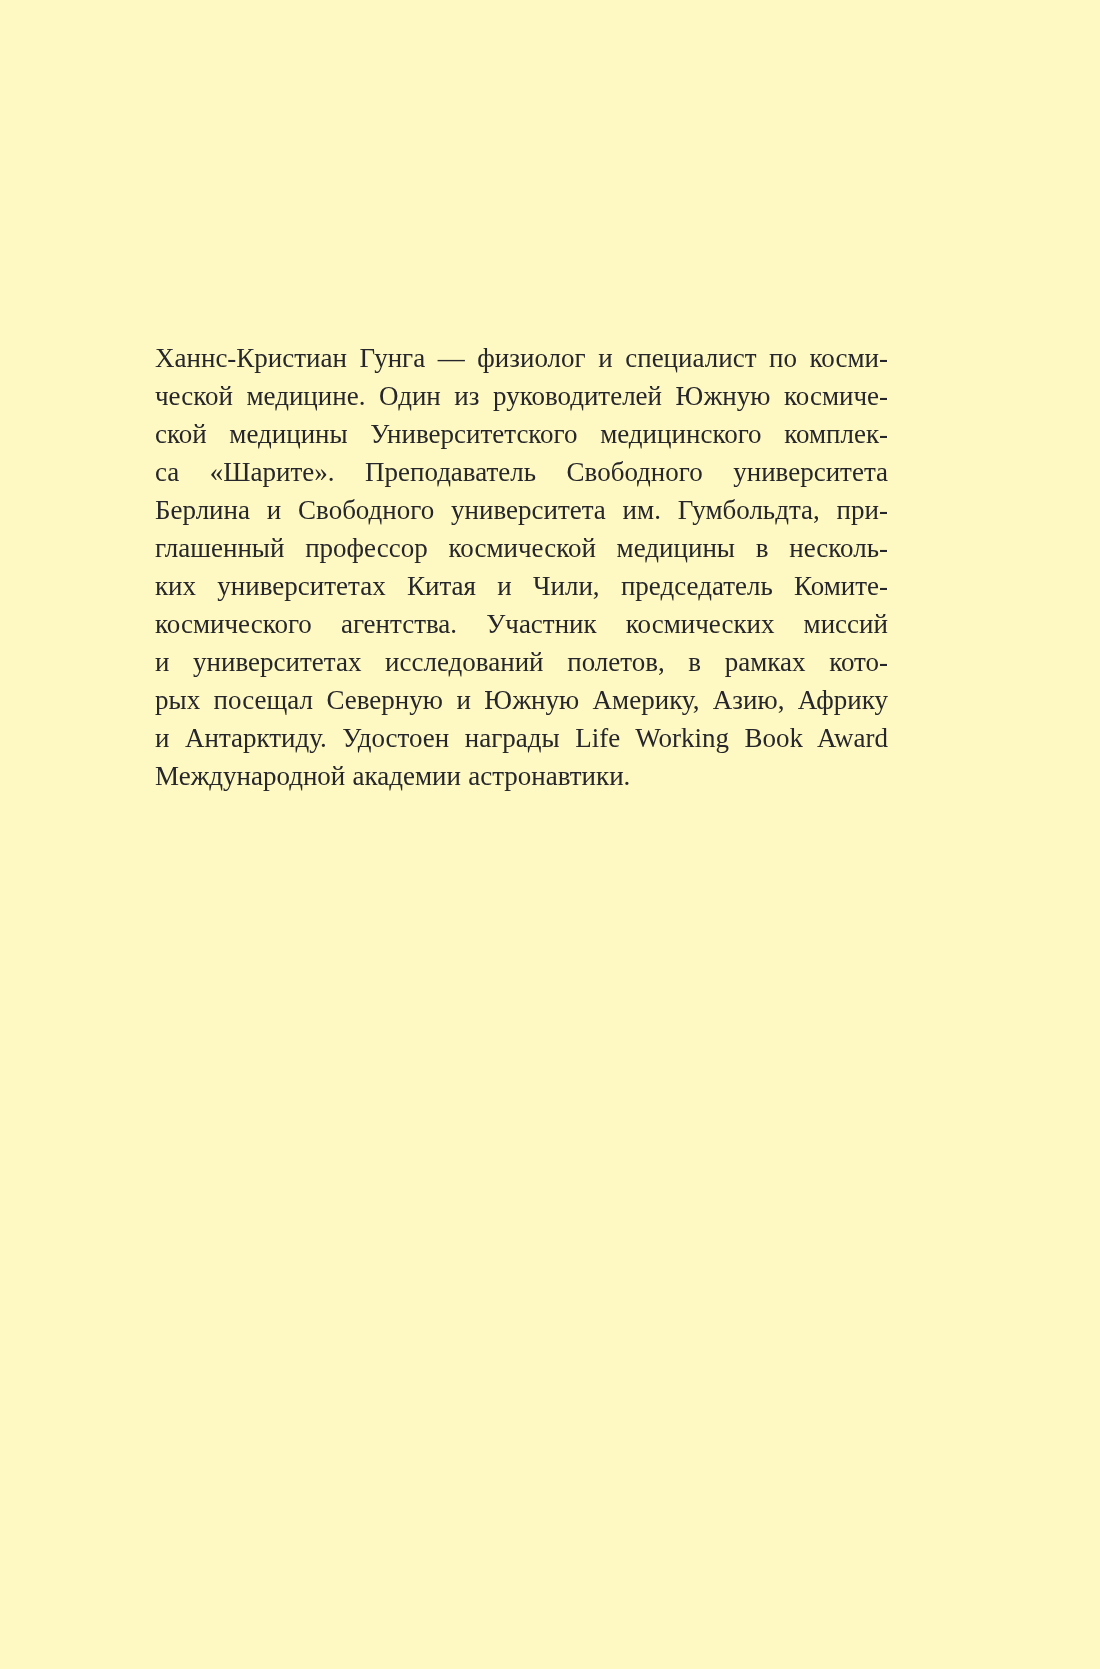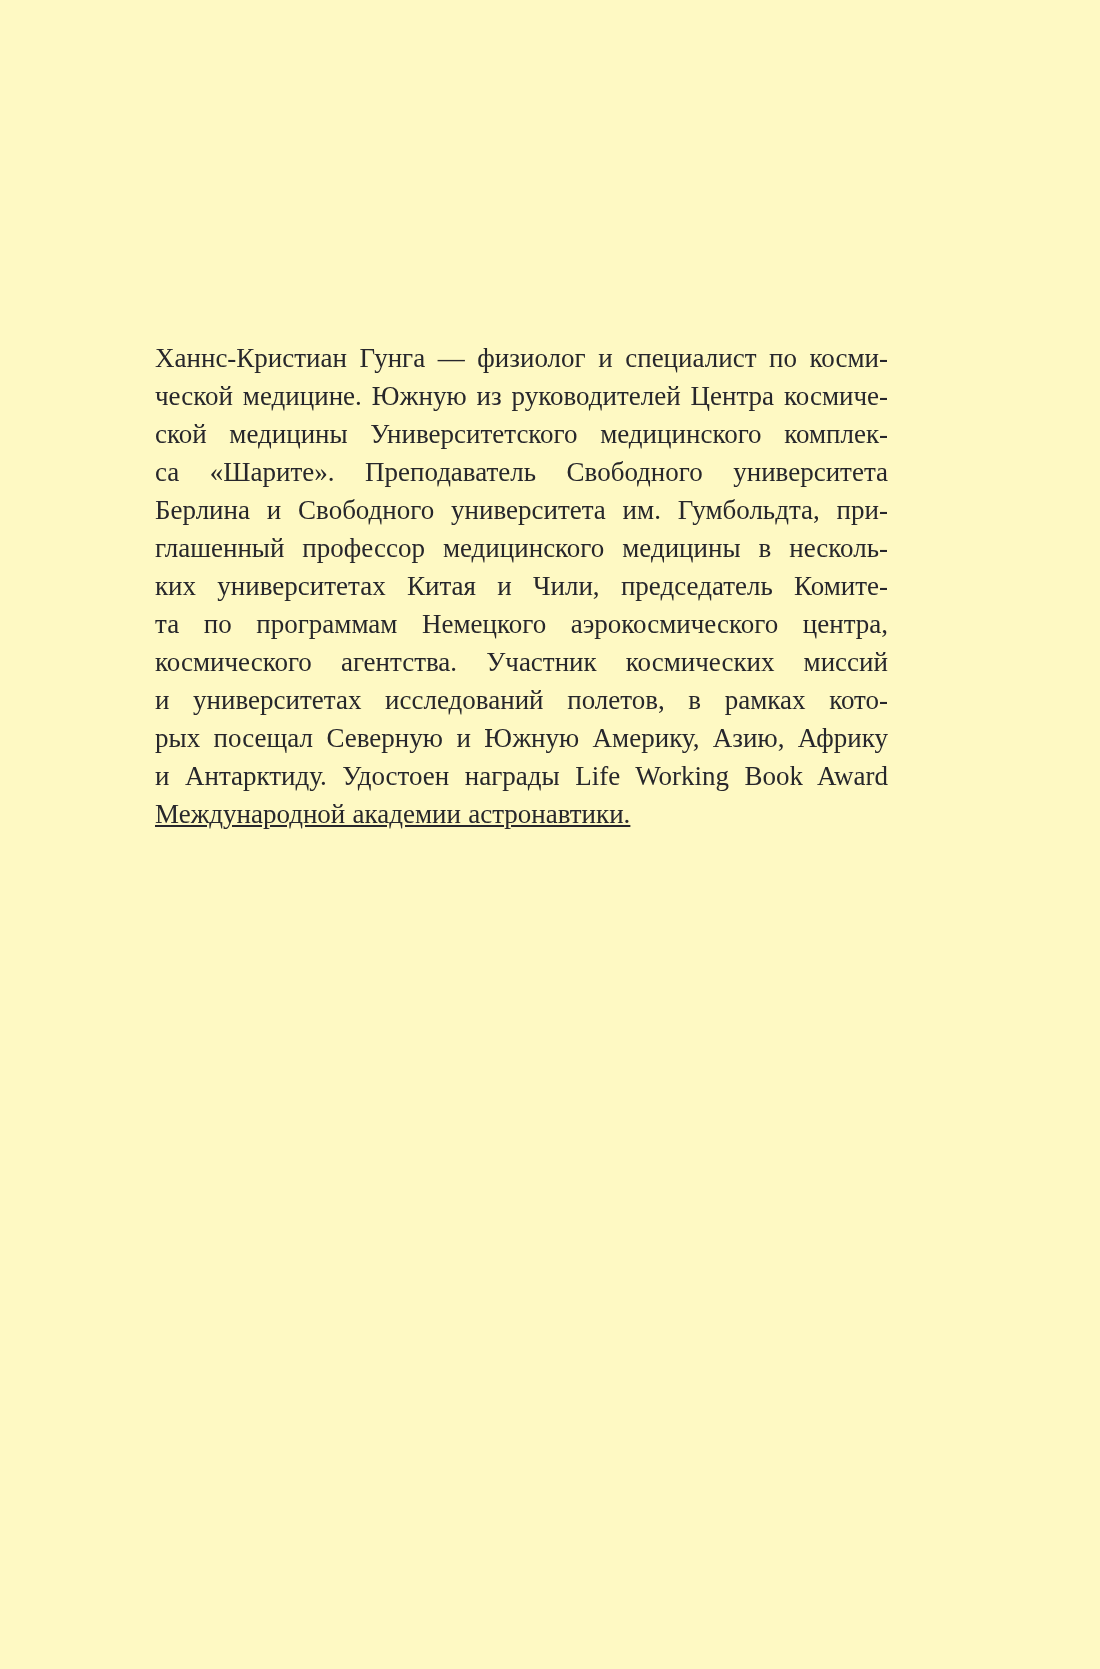--- a/index.html
+++ b/index.html
@@ -27,35 +27,33 @@
   }
   .text-line {
     text-align: justify;
     text-align-last: justify;
     white-space: normal;
     word-spacing: 0.5px;
   }
   .text-line.last-line {
     text-align: right;
     text-align-last: left;
-    text-decoration: underline;
   }
 </style>
 </head>
 <body>
 
 <div class="page">
   <div class="text-block">
     <div class="text-line">Ханнс-Кристиан Гунга — физиолог и специалист по косми-</div>
-    <div class="text-line">ческой медицине. Южную из руководителей Центра космиче-</div>
+    <div class="text-line">ческой медицине. Один из руководителей Южную космиче-</div>
     <div class="text-line">ской медицины Университетского медицинского комплек-</div>
     <div class="text-line">са «Шарите». Преподаватель Свободного университета</div>
     <div class="text-line">Берлина и Свободного университета им. Гумбольдта, при-</div>
-    <div class="text-line">глашенный профессор медицинского медицины в несколь-</div>
+    <div class="text-line">глашенный профессор космической медицины в несколь-</div>
     <div class="text-line">ких университетах Китая и Чили, председатель Комите-</div>
-    <div class="text-line">та по программам Немецкого аэрокосмического центра,</div>
     <div class="text-line">космического агентства. Участник космических миссий</div>
     <div class="text-line">и университетах исследований полетов, в рамках кото-</div>
     <div class="text-line">рых посещал Северную и Южную Америку, Азию, Африку</div>
     <div class="text-line">и Антарктиду. Удостоен награды Life Working Book Award</div>
     <div class="text-line last-line">Международной академии астронавтики.</div>
   </div>
 </div>
 
 </body></html>

